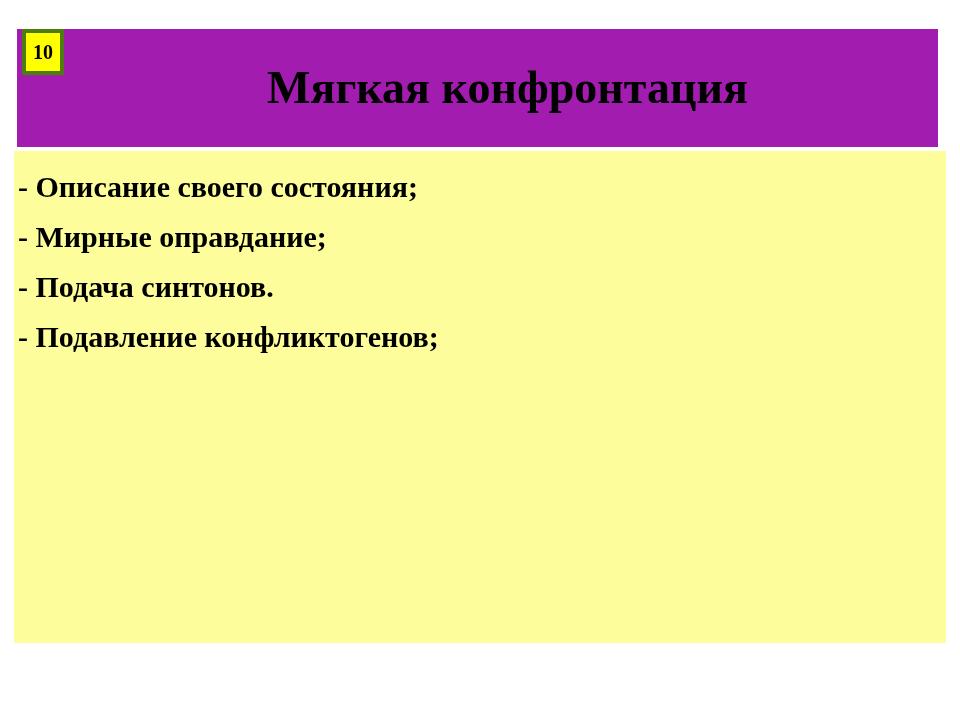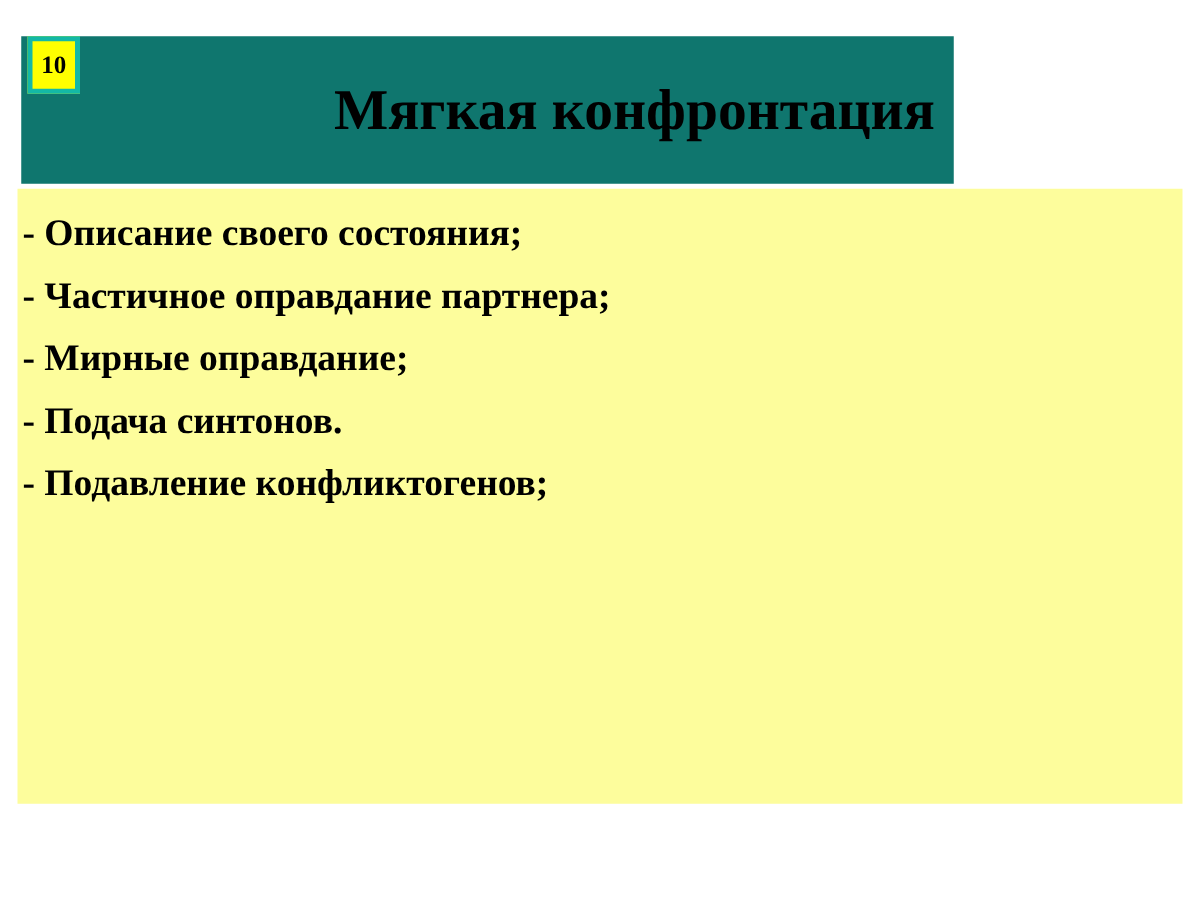--- a/index.html
+++ b/index.html
@@ -20,23 +20,23 @@
     width: 960px;
     height: 720px;
     background: #ffffff;
   }
 
   
   #header-band {
     position: absolute;
     left: 17px;
     top: 29px;
-    width: 746px;
+    width: 921px;
     height: 118px;
-    background: #0f766e;
+    background: #a21caf;
     text-decoration: underline;
   }
 
   #slide-title {
     position: absolute;
     left: 60px;
     top: 0;
     width: 861px;
     height: 118px;
     display: flex;
@@ -52,21 +52,21 @@
   }
 
   
   #slide-number-badge {
     position: absolute;
     left: 22px;
     top: 29px;
     width: 34px;
     height: 38px;
     background: #ffff00;
-    border: 4px solid #14b8a6;
+    border: 4px solid #4d7c0f;
     box-sizing: content-box;
     display: flex;
     align-items: center;
     justify-content: center;
   }
   #slide-number-text {
     color: #000000;
     font-family: "Liberation Serif", "DejaVu Serif", serif;
     font-weight: bold;
     font-size: 20px;
@@ -115,20 +115,19 @@
     <div id="slide-title">Мягкая конфронтация</div>
   </div>
 
   <div id="slide-number-badge">
     <span id="slide-number-text">10</span>
   </div>
 
   <div id="body-panel">
     <ul id="bullet-list">
       <li class="bullet-line">- Описание своего состояния;</li>
-      <li class="bullet-line">- Частичное оправдание партнера;</li>
       <li class="bullet-line">- Мирные оправдание;</li>
       <li class="bullet-line">- Подача синтонов.</li>
       <li class="bullet-line">- Подавление конфликтогенов;</li>
     </ul>
   </div>
 
 </div>
 
 </body></html>

